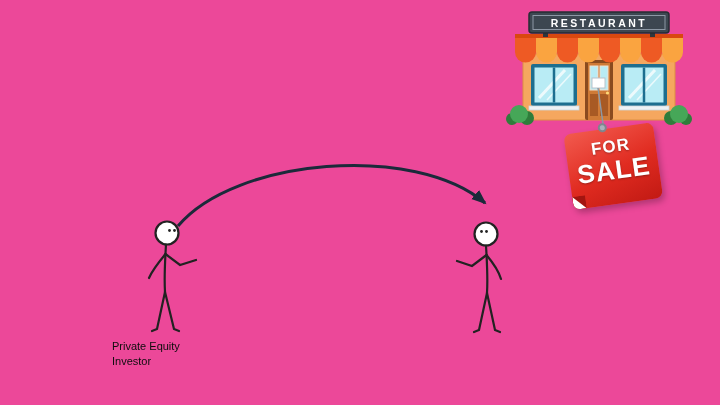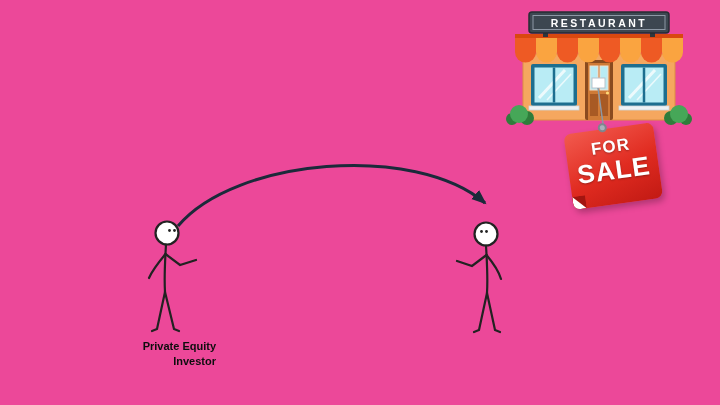--- a/index.html
+++ b/index.html
@@ -2,21 +2,21 @@
 <html><head>
 <meta charset="utf-8">
 <style>
   html,body{margin:0;padding:0;background:#ffffff;}
   .canvas{
     position:relative;width:720px;height:405px;background:#ec4899;overflow:hidden;
     font-family:"Liberation Sans",sans-serif;
   }
   .scene-svg{position:absolute;left:0;top:0;width:720px;height:405px;}
   .figure-label{
-    position:absolute;text-align:right;font-weight:bold;font-size:11px;
+    position:absolute;text-align:left;font-weight:normal;font-size:11px;
     color:#0d0d0d;line-height:1.35;
   }
   .label-investor{left:112px;top:339px;width:104px;}
   .label-seller{left:446px;top:344px;width:80px;}
   .restaurant{position:absolute;left:503px;top:10px;width:192px;height:128px;}
   .for-sale{
     position:absolute;left:563px;top:129px;width:90px;height:76px;
     background:linear-gradient(160deg,#f25a4e 0%,#e02b20 55%,#c21a14 100%);
     border-radius:7px;transform:rotate(-8deg);transform-origin:41px 0px;
     box-shadow:2px 4px 6px rgba(0,0,0,.25);

